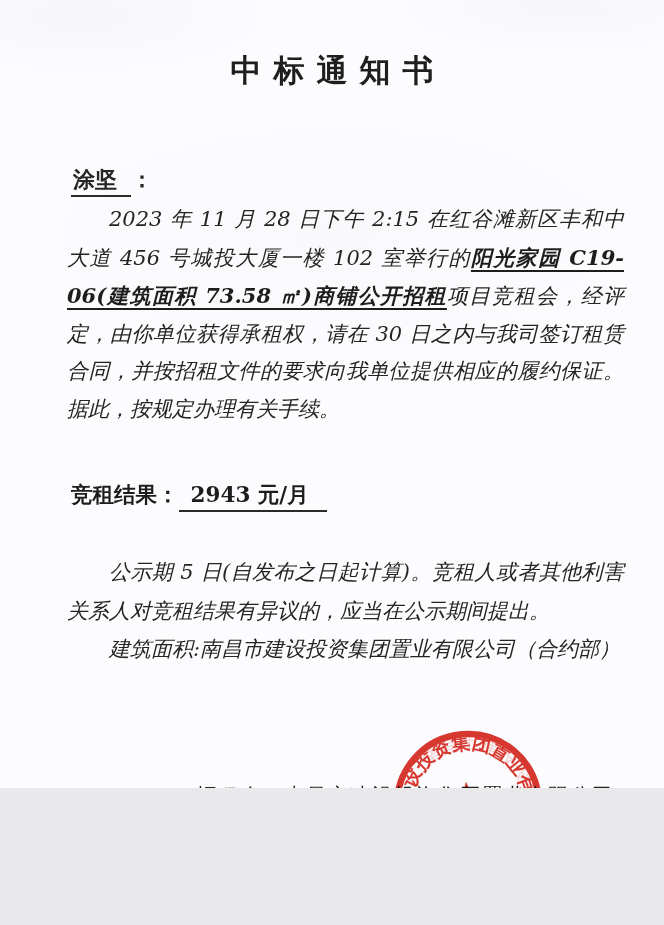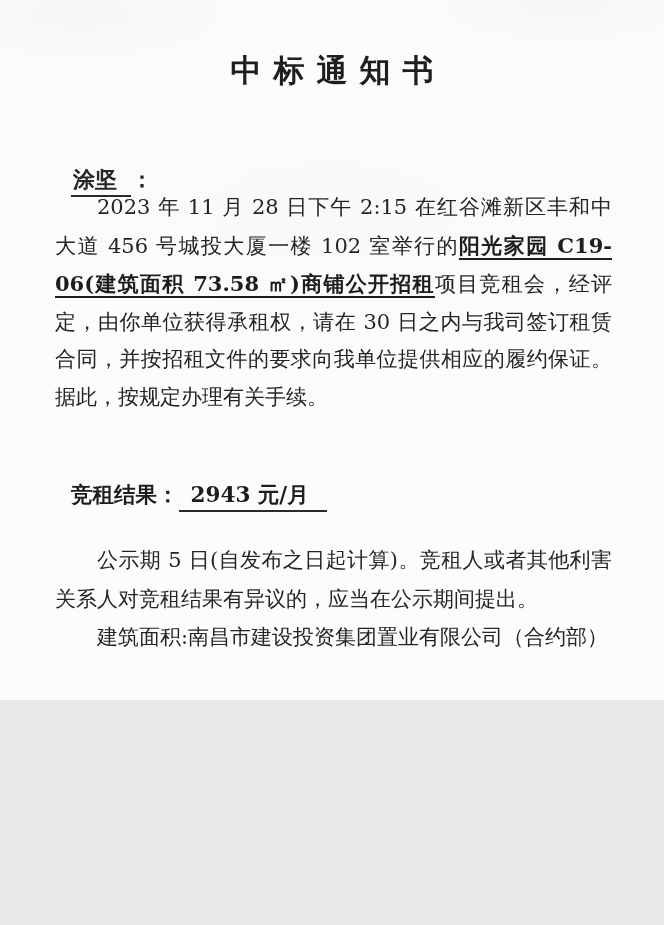--- a/index.html
+++ b/index.html
@@ -3,21 +3,21 @@
 <meta charset="utf-8">
 <style>
   html, body { margin: 0; padding: 0; }
   body {
     font-family: "DejaVu Serif", "Liberation Serif", serif;
     background: #e9e9ec;
   }
   .page {
     position: relative;
     width: 664px;
-    height: 700px;
+    height: 788px;
     margin: 0 auto;
     background:
       radial-gradient(ellipse 300px 90px at 12% 2%, rgba(150,140,160,0.05), transparent 70%),
       radial-gradient(ellipse 260px 70px at 85% 1%, rgba(150,140,160,0.05), transparent 70%),
       radial-gradient(ellipse 500px 200px at 50% 30%, rgba(170,160,180,0.03), transparent 75%),
       #fcfbfd;
     overflow: hidden;
     color: #262626;
   }
   .doc-title {
@@ -39,26 +39,27 @@
     font-weight: 700;
   }
   .recipient .name {
     border-bottom: 2px solid #2a2a2a;
     padding: 0 14px 3px 2px;
   }
   .body-text {
     position: absolute;
     left: 55px;
     width: 557px;
-    margin: 0;
+    margin: 12px;
     font-size: 21px;
     line-height: 37.5px;
     text-align: justify;
     text-justify: inter-ideograph;
     color: #242424;
+    font-style: italic;
   }
   .para1 { top: 189px; }
   .indent2 { text-indent: 2em; }
   .hl {
     font-weight: 700;
     text-decoration: underline;
     text-decoration-thickness: 2px;
     text-underline-offset: 5px;
     color: #1d1d1d;
   }

